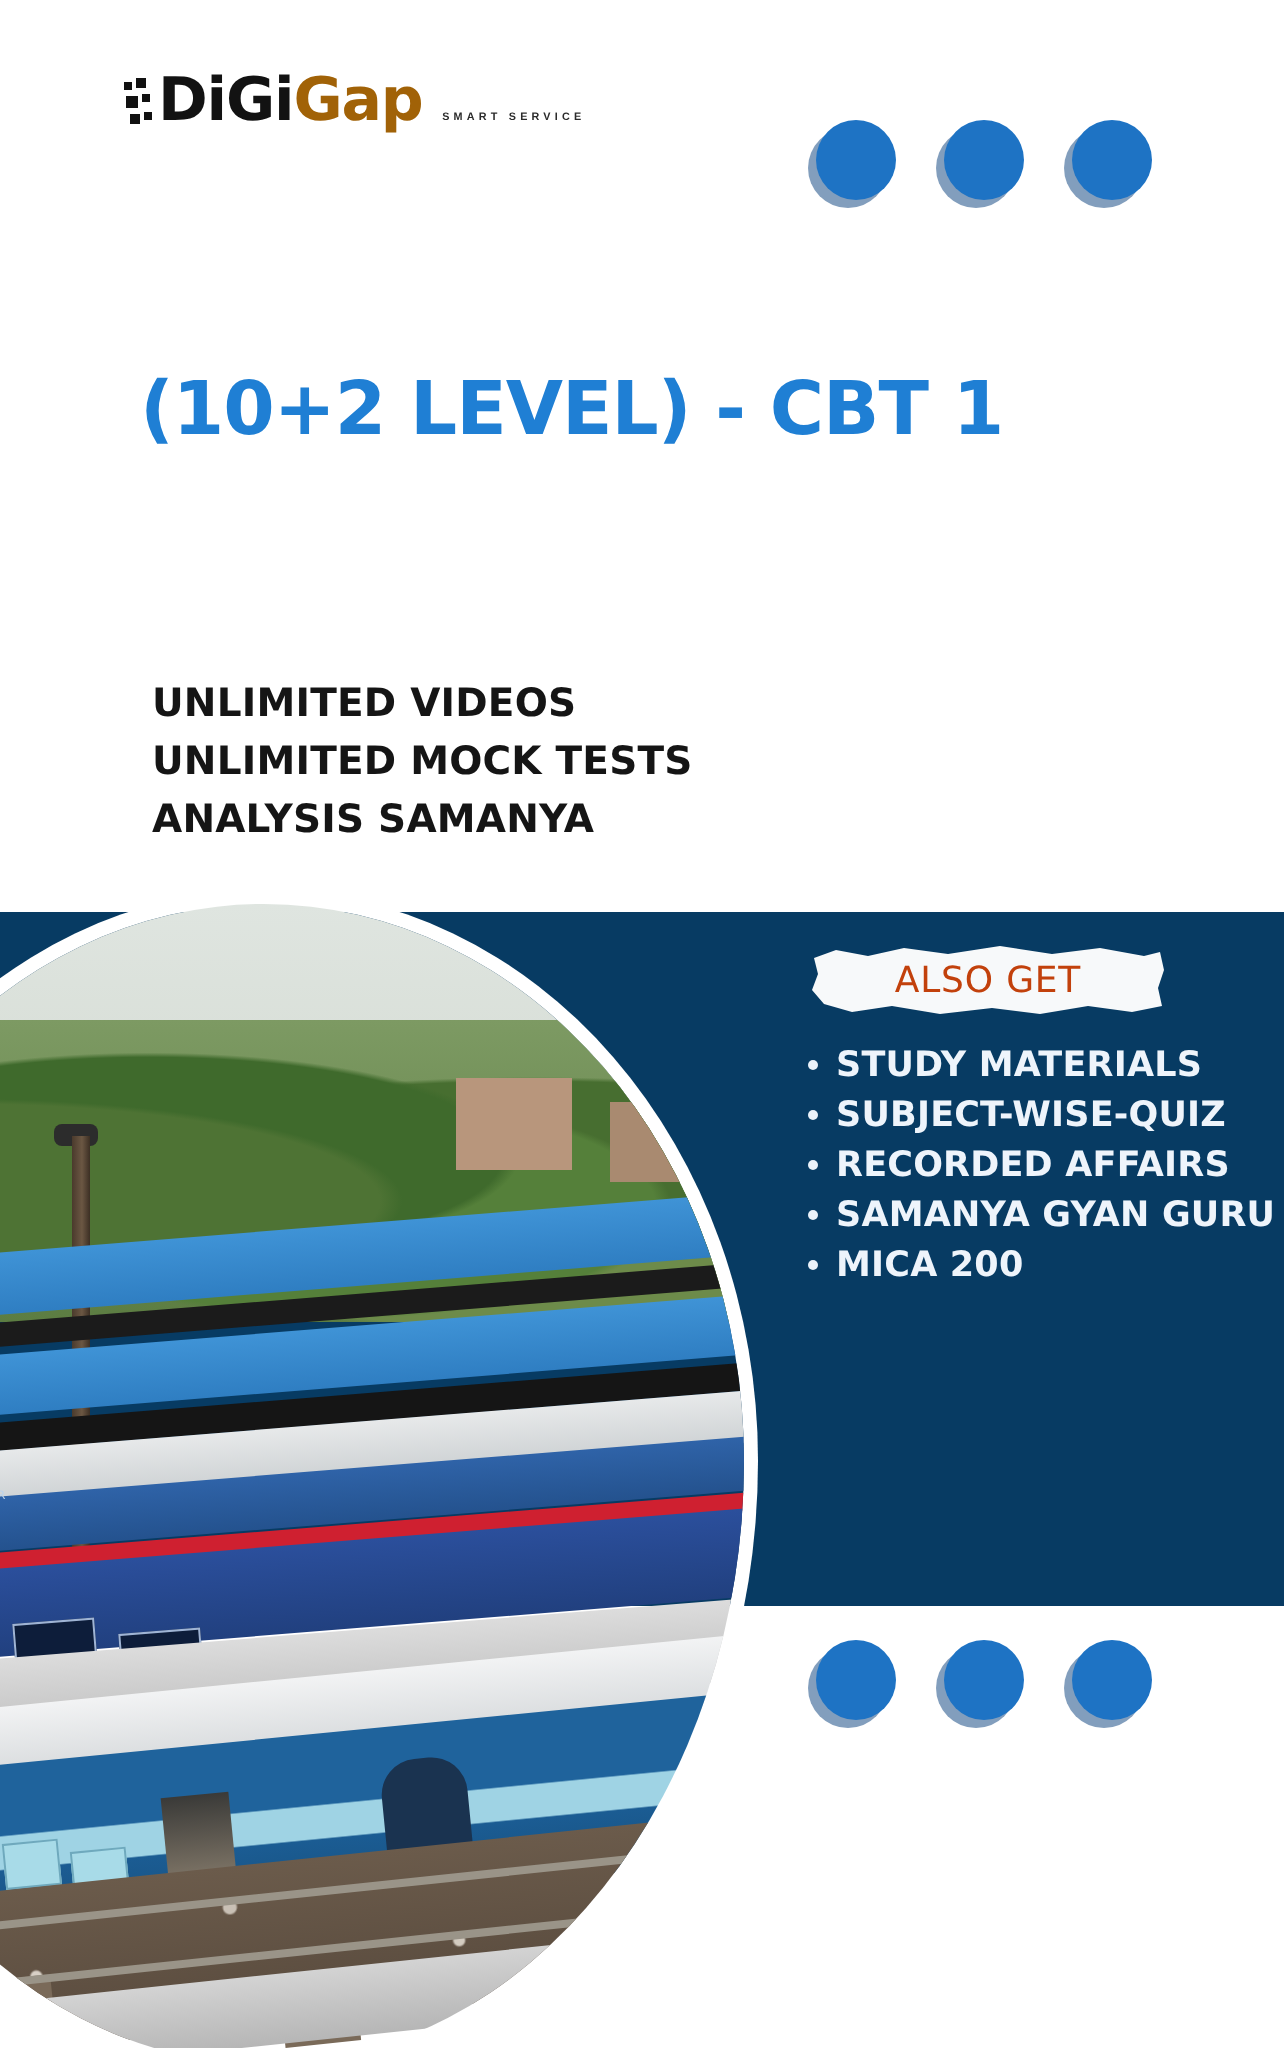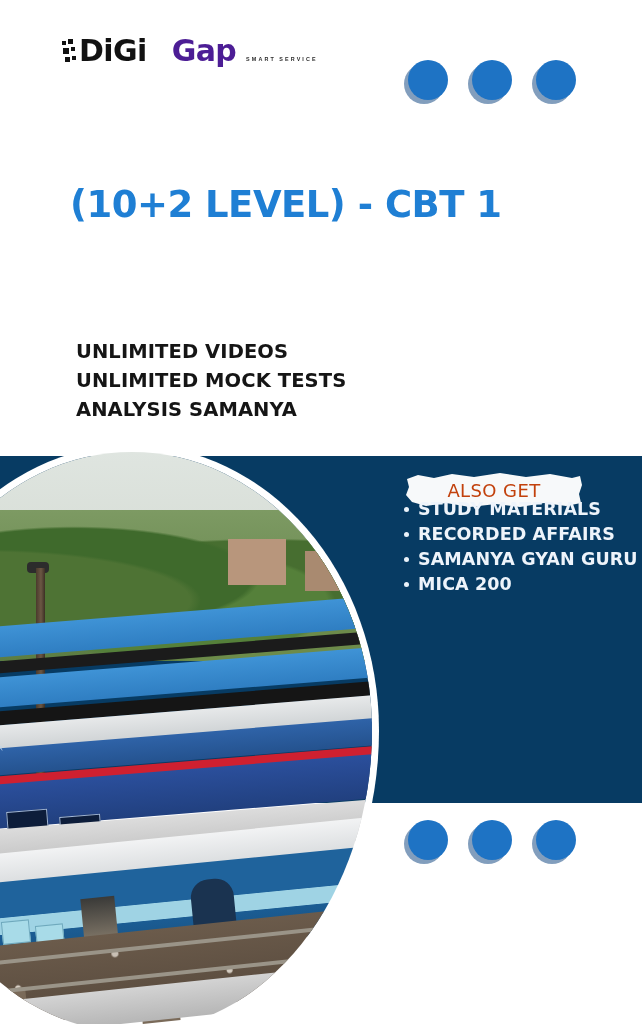--- a/index.html
+++ b/index.html
@@ -19,21 +19,21 @@
   .px1{width:4px;height:4px;left:0px;top:2px;}
   .px2{width:5px;height:5px;left:6px;top:0px;}
   .px3{width:6px;height:6px;left:1px;top:9px;}
   .px4{width:4px;height:4px;left:9px;top:8px;}
   .px5{width:5px;height:5px;left:3px;top:18px;}
   .px6{width:4px;height:4px;left:10px;top:17px;}
   .logo-wordmark{position:relative;}
   .logo-text{font-size:30px;font-weight:bold;line-height:1;letter-spacing:-0.6px;
     font-family:"DejaVu Sans", sans-serif;}
   .logo-text .dark{color:#121212;}
-  .logo-text .red{color:#4c1d95;margin-left:25px;}
+  .logo-text .red{color:#a16207;}
   .logo-tag{font-size:5.4px;font-weight:bold;letter-spacing:2.1px;color:#2b2b2b;
     text-align:center;margin-top:2px;font-family:"Liberation Sans", sans-serif;}
 
   
   .dots{position:absolute;display:flex;gap:24px;}
   .dots.top{left:408px;top:60px;}
   .dots.bottom{left:408px;top:820px;}
   .dot{position:relative;width:40px;height:40px;}
   .dot .shadow{position:absolute;left:-4px;top:4px;width:40px;height:40px;
     border-radius:50%;background:#1b4e86;opacity:.55;}
@@ -66,21 +66,21 @@
   
   .banner{position:absolute;left:404px;top:470px;width:180px;height:40px;}
   .banner .brush{position:absolute;inset:0;}
   .banner .label{
     position:absolute;inset:0;display:flex;align-items:center;justify-content:center;
     font-size:18px;font-weight:normal;color:#c2410c;letter-spacing:.4px;
     font-family:"DejaVu Sans", sans-serif;
   }
 
   
-  .bullets{position:absolute;left:404px;top:500px;width:238px;}
+  .bullets{position:absolute;left:404px;top:524px;width:238px;}
   .bullets .item{display:flex;align-items:baseline;margin-bottom:5.5px;}
   .bullets .bullet{
     width:5px;height:5px;border-radius:50%;background:#eaf2fa;
     margin-right:9px;flex:0 0 auto;position:relative;top:-3px;
   }
   .bullets .txt{
     font-size:17.5px;font-weight:bold;color:#eef4fb;letter-spacing:.1px;
     line-height:1.12;font-family:"DejaVu Sans", sans-serif;white-space:nowrap;
   }
 
@@ -249,20 +249,24 @@
     <span class="label">ALSO GET</span>
   </div>
 
   <div class="bullets">
     <div class="item">
       <span class="bullet"></span>
       <span class="txt">STUDY MATERIALS</span>
     </div>
     <div class="item">
       <span class="bullet"></span>
+      <span class="txt">SUBJECT-WISE-QUIZ</span>
+    </div>
+    <div class="item">
+      <span class="bullet"></span>
       <span class="txt">RECORDED AFFAIRS</span>
     </div>
     <div class="item">
       <span class="bullet"></span>
       <span class="txt">SAMANYA GYAN GURU</span>
     </div>
     <div class="item">
       <span class="bullet"></span>
       <span class="txt">MICA 200</span>
     </div>

